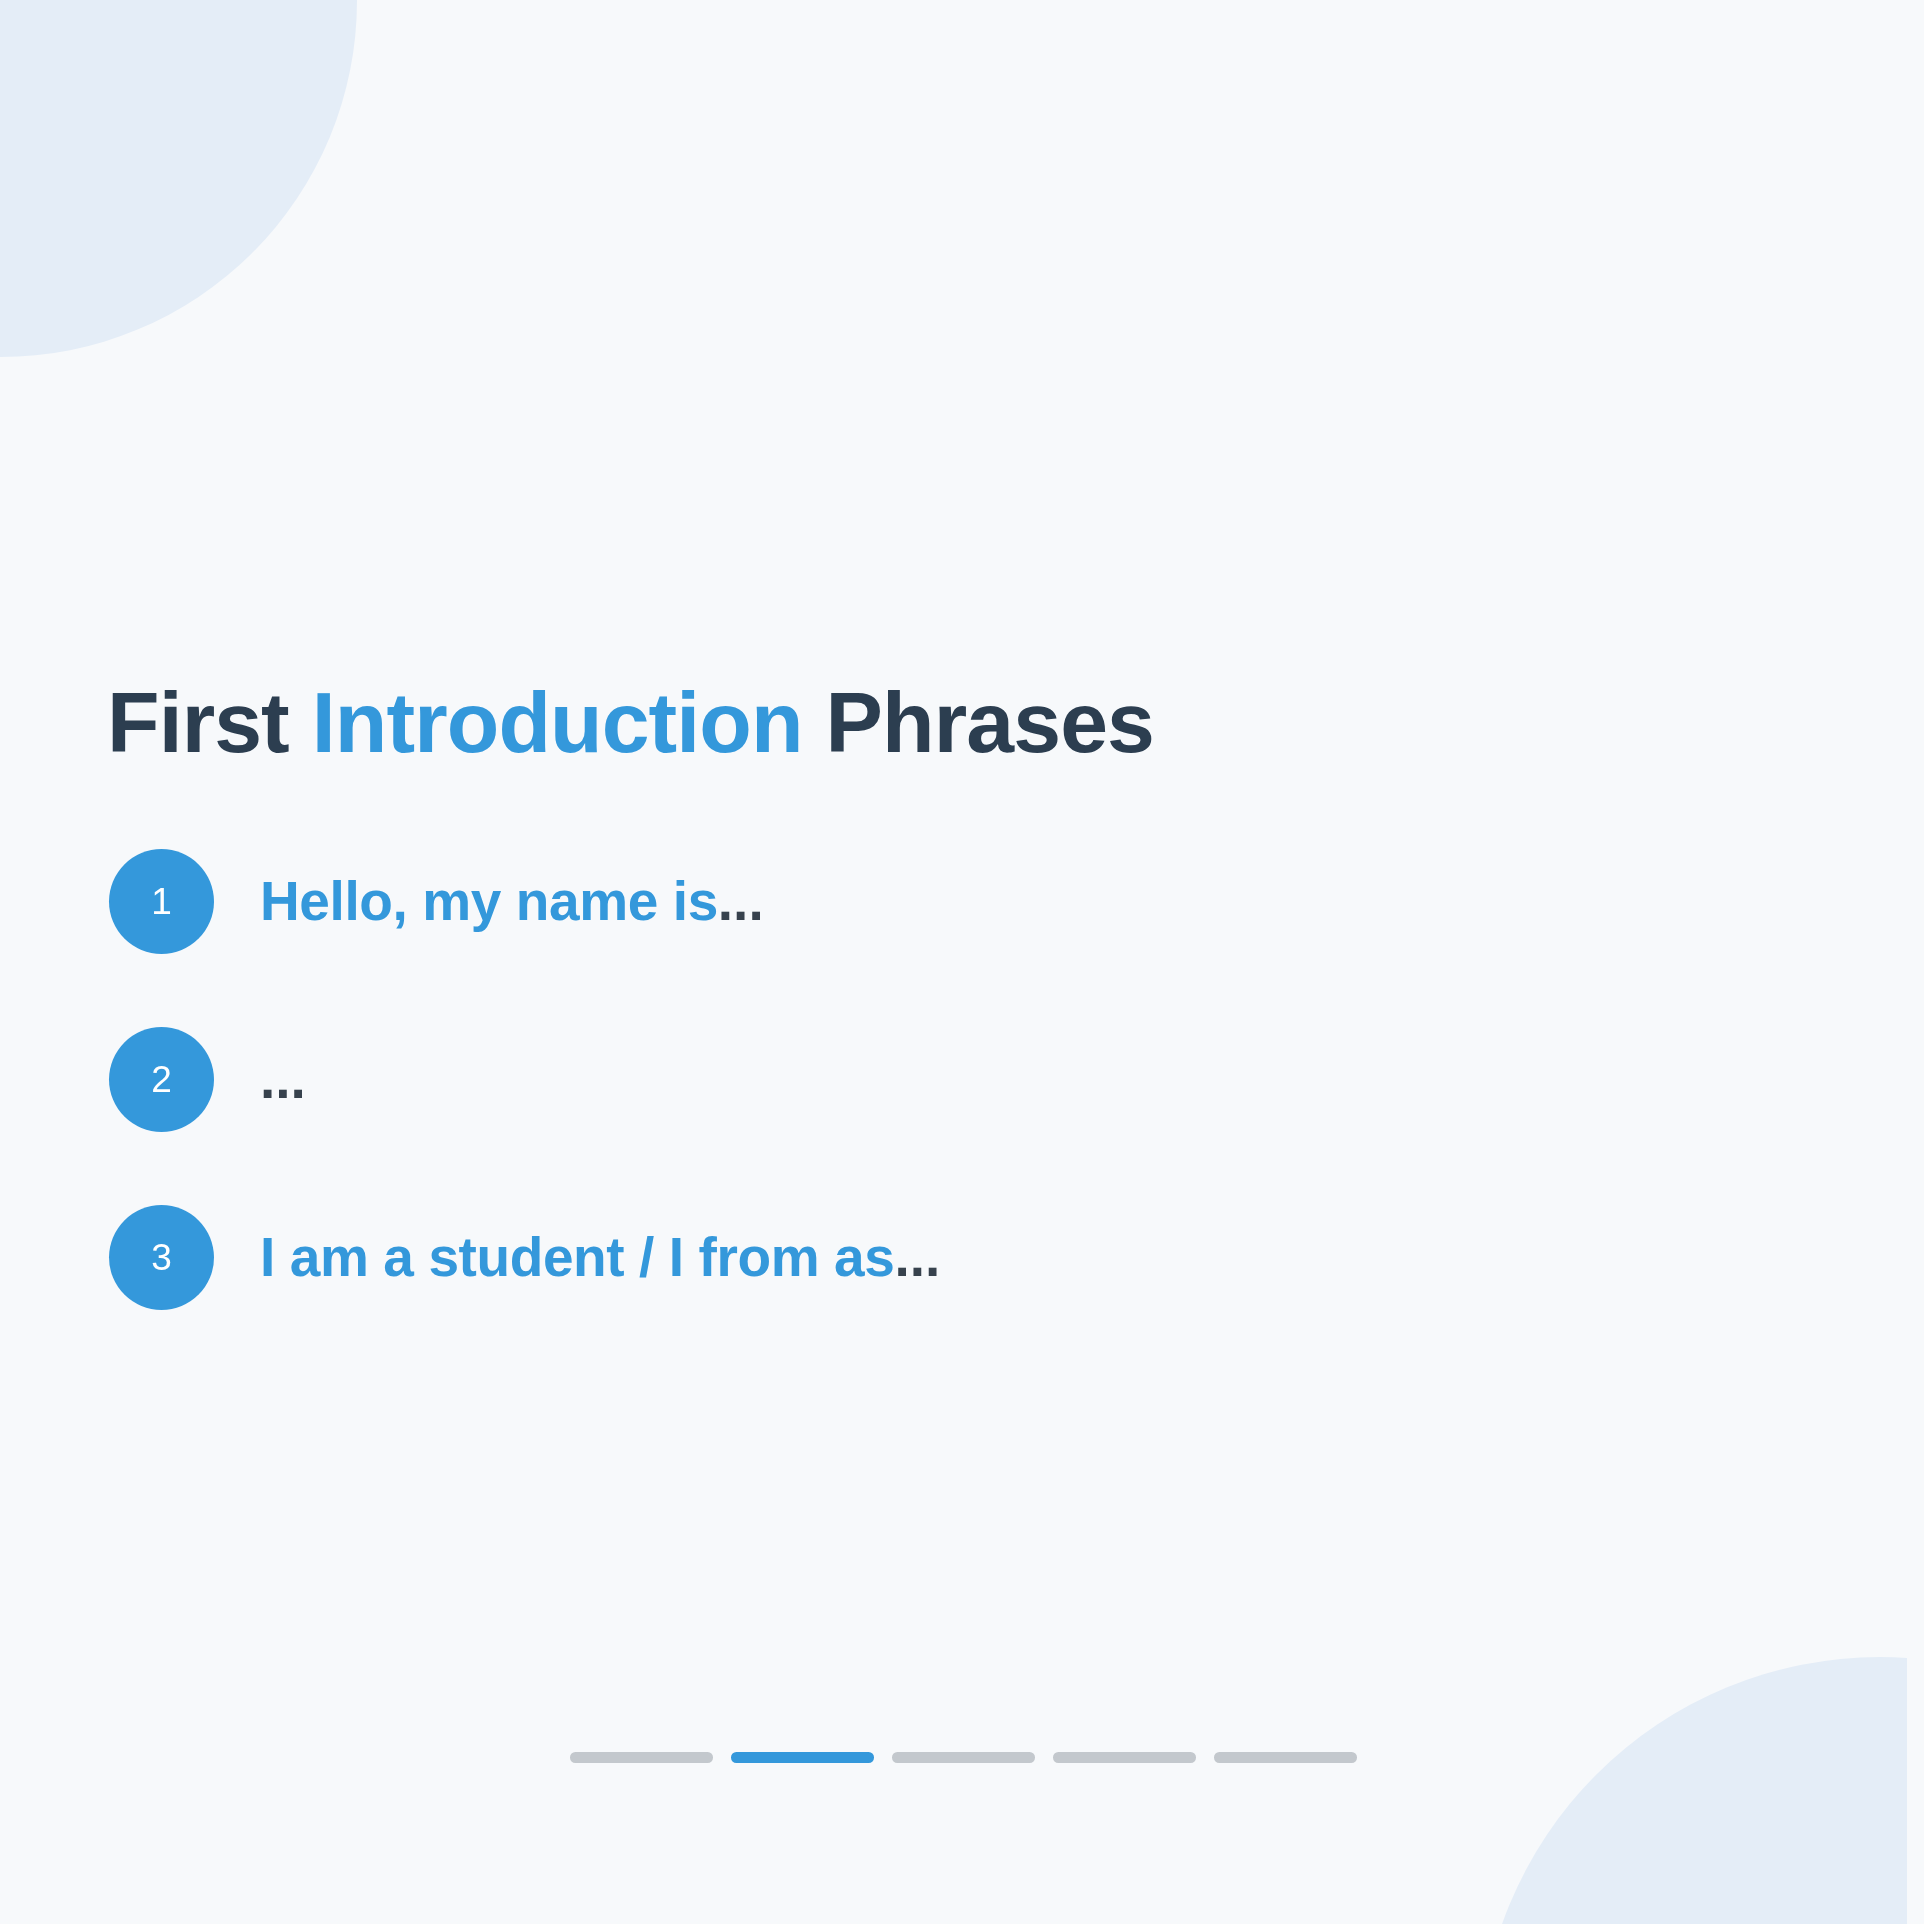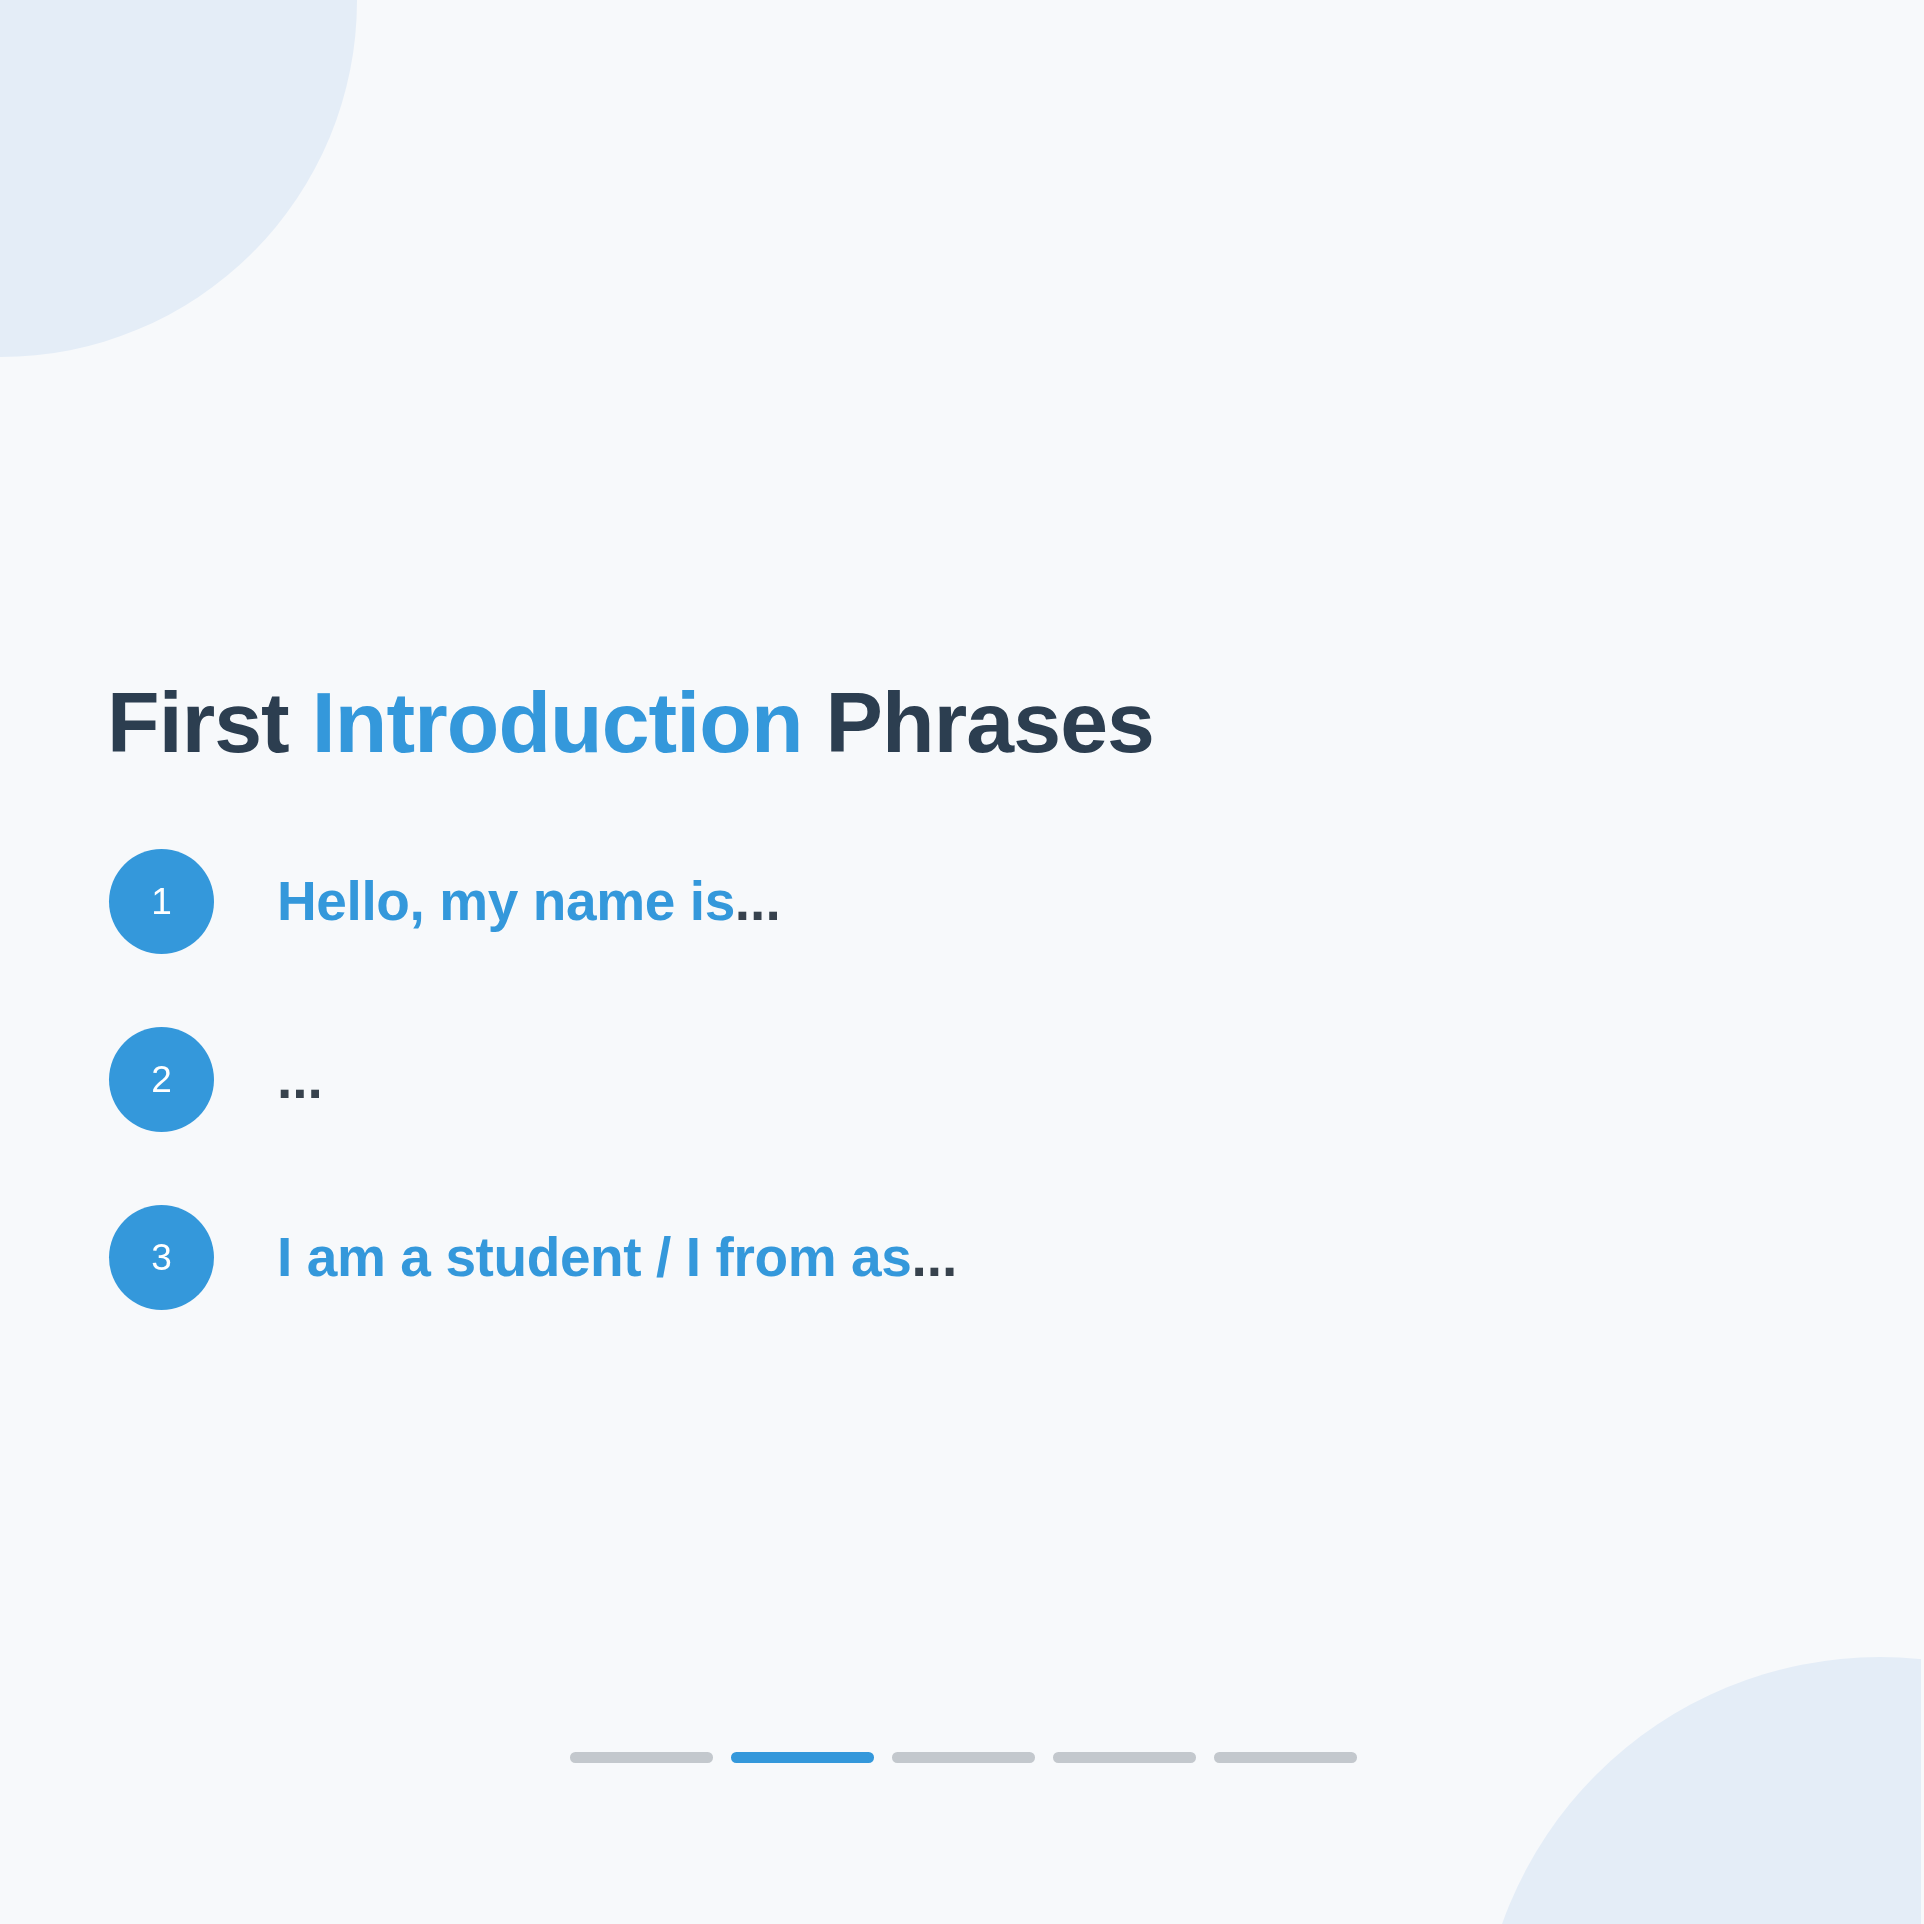--- a/index.html
+++ b/index.html
@@ -13,21 +13,20 @@
     font-family: "Liberation Sans", sans-serif;
     overflow: hidden;
   }
 
   #slide {
     position: relative;
     width: 1907px;
     height: 1925px;
     background: #f7f9fb;
     overflow: hidden;
-    padding-left: 14px;
   }
 
   
   .blob {
     position: absolute;
     border-radius: 50%;
     background: #e4edf7;
     pointer-events: none;
   }
   #blob-tl {
@@ -91,21 +90,21 @@
     font-size: 37px;
     font-weight: normal;
     display: flex;
     align-items: center;
     justify-content: center;
     box-sizing: border-box;
   }
 
   .phrase-text {
     position: absolute;
-    left: 277px;
+    left: 260px;
     top: 5.3px;
     height: 94px;
     display: flex;
     align-items: center;
     font-size: 55px;
     font-weight: bold;
     color: #3498db;
     white-space: nowrap;
     letter-spacing: -0.4px;
   }

